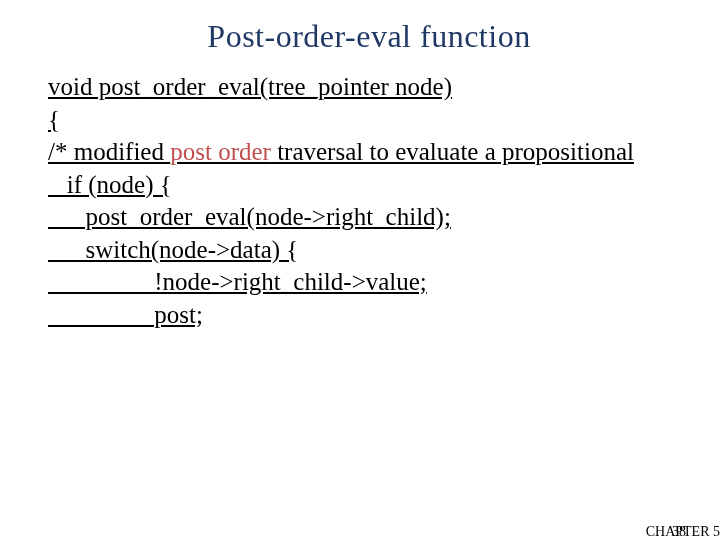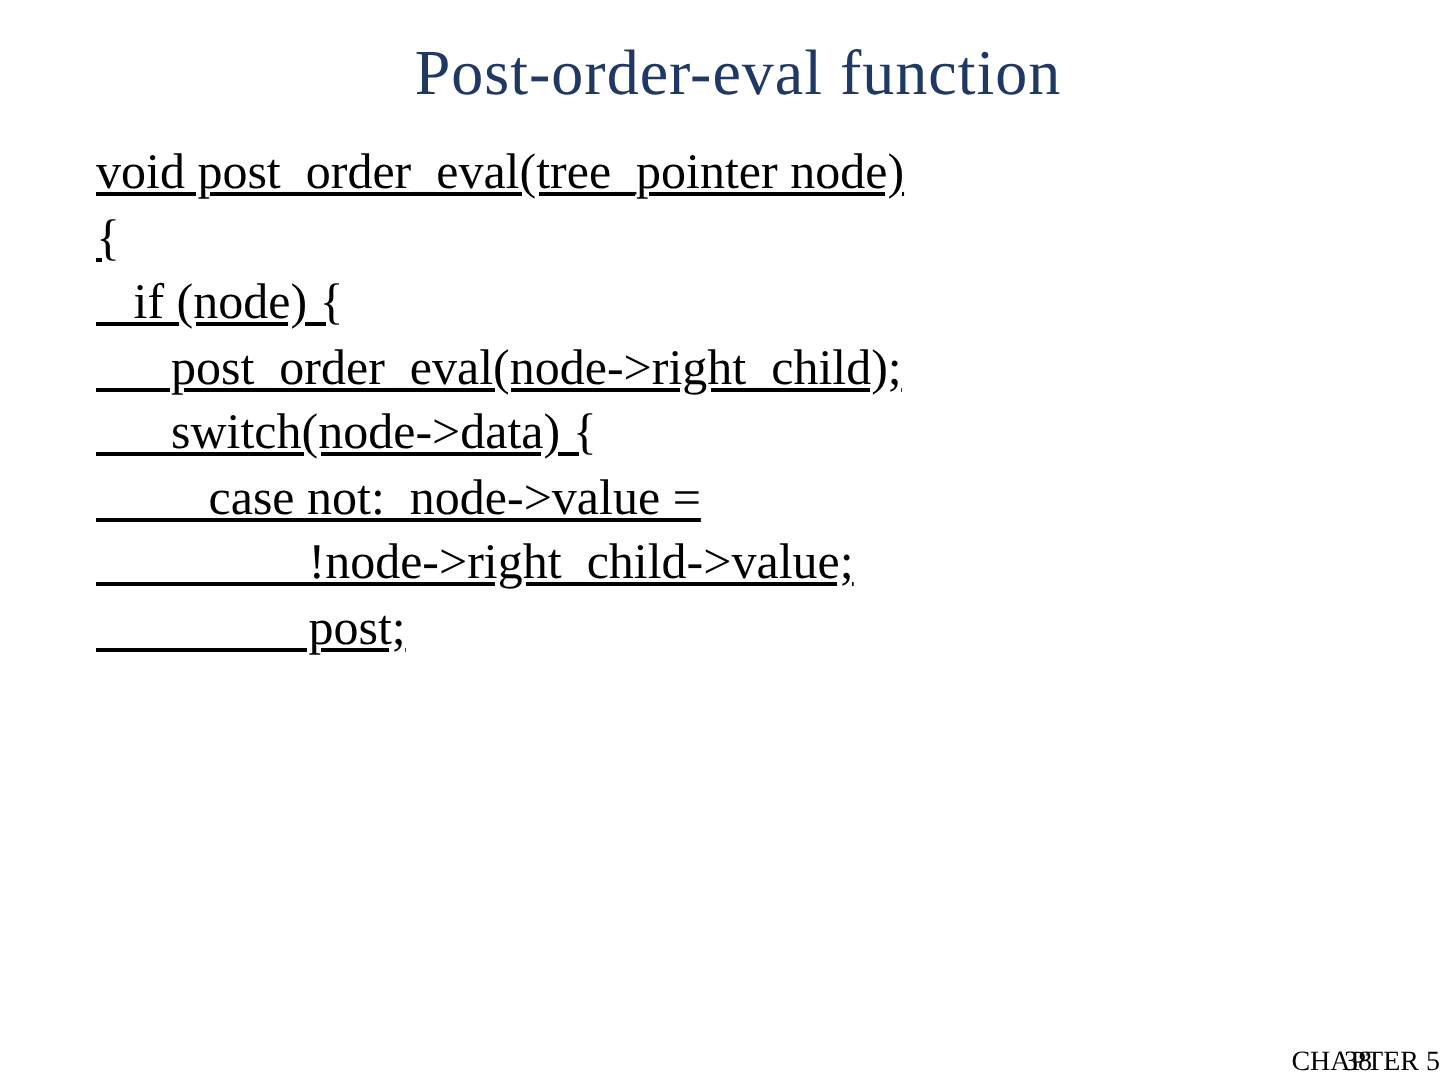--- a/index.html
+++ b/index.html
@@ -58,24 +58,24 @@
 </head>
 <body>
 
 <div class="slide">
 
   <h1 class="title">Post-order-eval function</h1>
 
   <div class="code">
     <div>void post_order_eval(tree_pointer node)</div>
     <div>{</div>
+    <div><span>/* modified </span><span class="red">post order</span><span> traversal to evaluate a propositional</span></div>
     <div>   if (node) {</div>
     <div>      post_order_eval(node-&gt;right_child);</div>
     <div>      switch(node-&gt;data) {</div>
-    <div>         case not:  node-&gt;value =</div>
     <div>                 !node-&gt;right_child-&gt;value;</div>
     <div>                 post;</div>
   </div>
 
   <div class="footer">
     <span class="footer-chapter">CHAPTER 5</span>
     <span class="footer-page">38</span>
   </div>
 
 </div>

